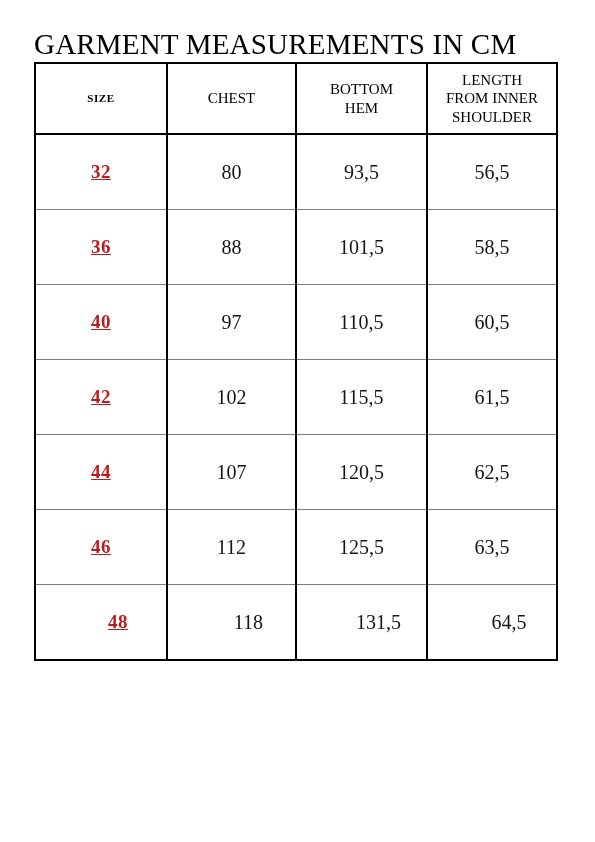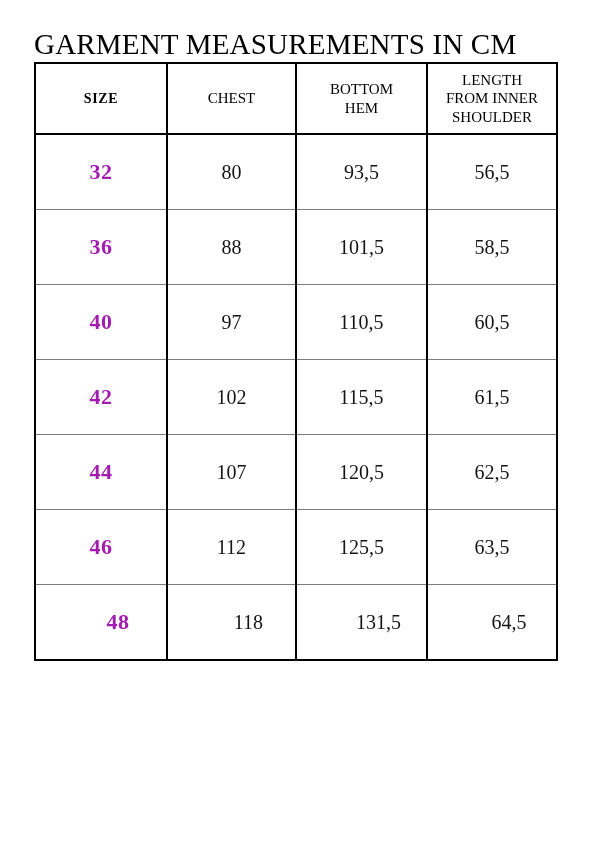--- a/index.html
+++ b/index.html
@@ -72,40 +72,41 @@
     height: 69px;
     font-size: 15px;
     font-weight: 400;
     line-height: 1.22;
     border-bottom: 2px solid #000000;
     color: #000000;
   }
   #size-table thead th.h-size {
     font-weight: 700;
     letter-spacing: 0.6px;
-    font-size: 14px;
+    font-size: 11px;
   }
 
   #size-table tbody tr { }
   #size-table tbody td {
     height: 74px;
     font-size: 20px;
     font-weight: 400;
     border-top: 1.6px solid #7d7d7d;
     border-bottom: 1.6px solid #7d7d7d;
     color: #141414;
   }
   #size-table tbody tr:first-child td { border-top: none; }
   #size-table tbody tr:last-child  td { border-bottom: none; padding-left: 38px; }
 
   #size-table tbody td.cell-size {
     font-weight: 700;
-    font-size: 22px;
+    font-size: 19px;
     letter-spacing: 0.4px;
-    color: #a21caf;
+    color: #b91c1c;
+    text-decoration: underline;
   }
 
   .hdr-line { display: block; }
 </style>
 </head>
 <body>
 
 <div id="sheet">
 
   <div id="doc-title">GARMENT MEASUREMENTS IN CM</div>

